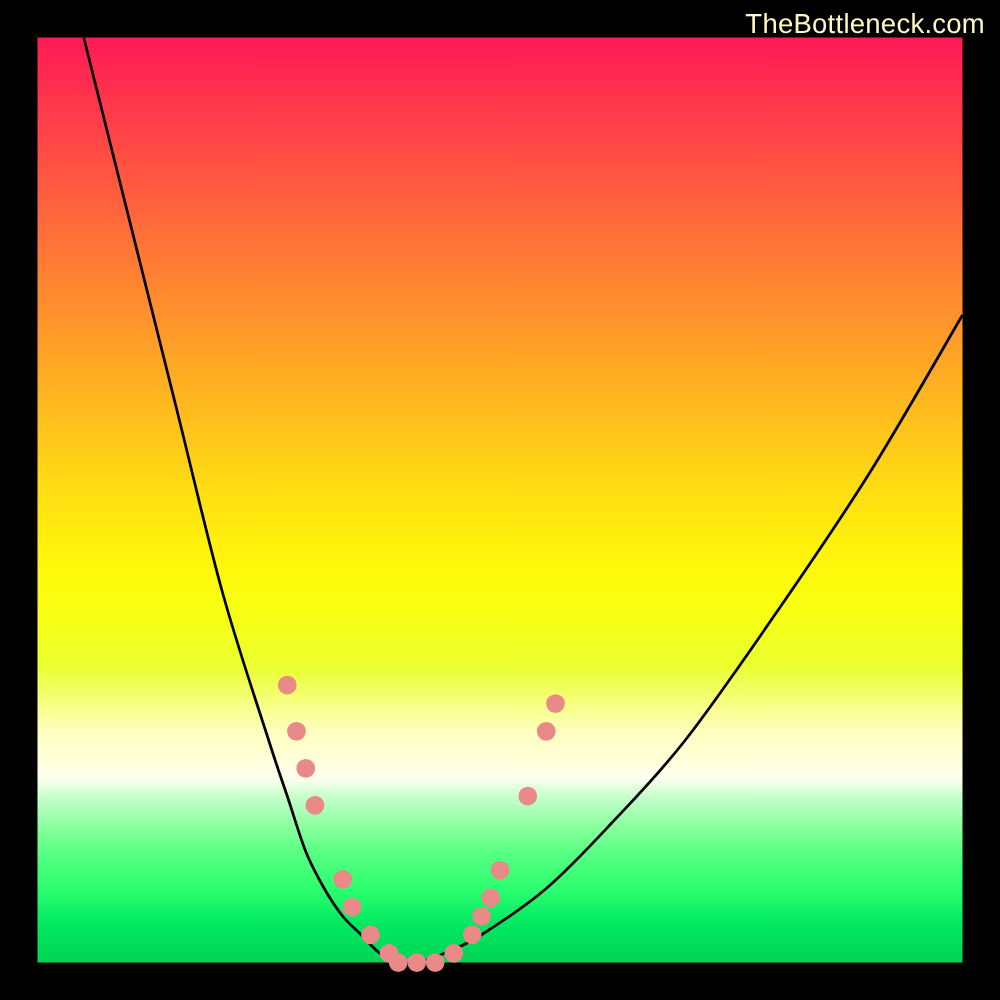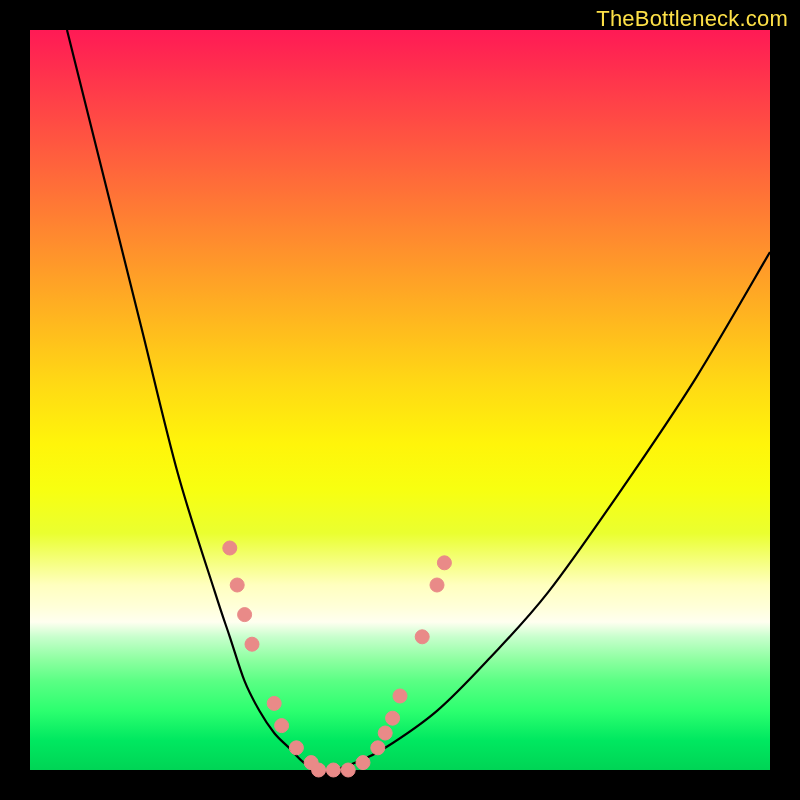--- a/index.html
+++ b/index.html
@@ -50,21 +50,21 @@
     left: 0;
     top: 0;
     width: 740px;
     height: 740px;
     overflow: visible;
   }
   .watermark {
     position: absolute;
     top: 6px;
     right: 12px;
-    color: #fde047;
+    color: #fef9c3;
     font-size: 22px;
     font-weight: 500;
     letter-spacing: 0.2px;
     user-select: none;
   }
   .curve {
     fill: none;
     stroke: #000;
     stroke-width: 2.2;
   }

